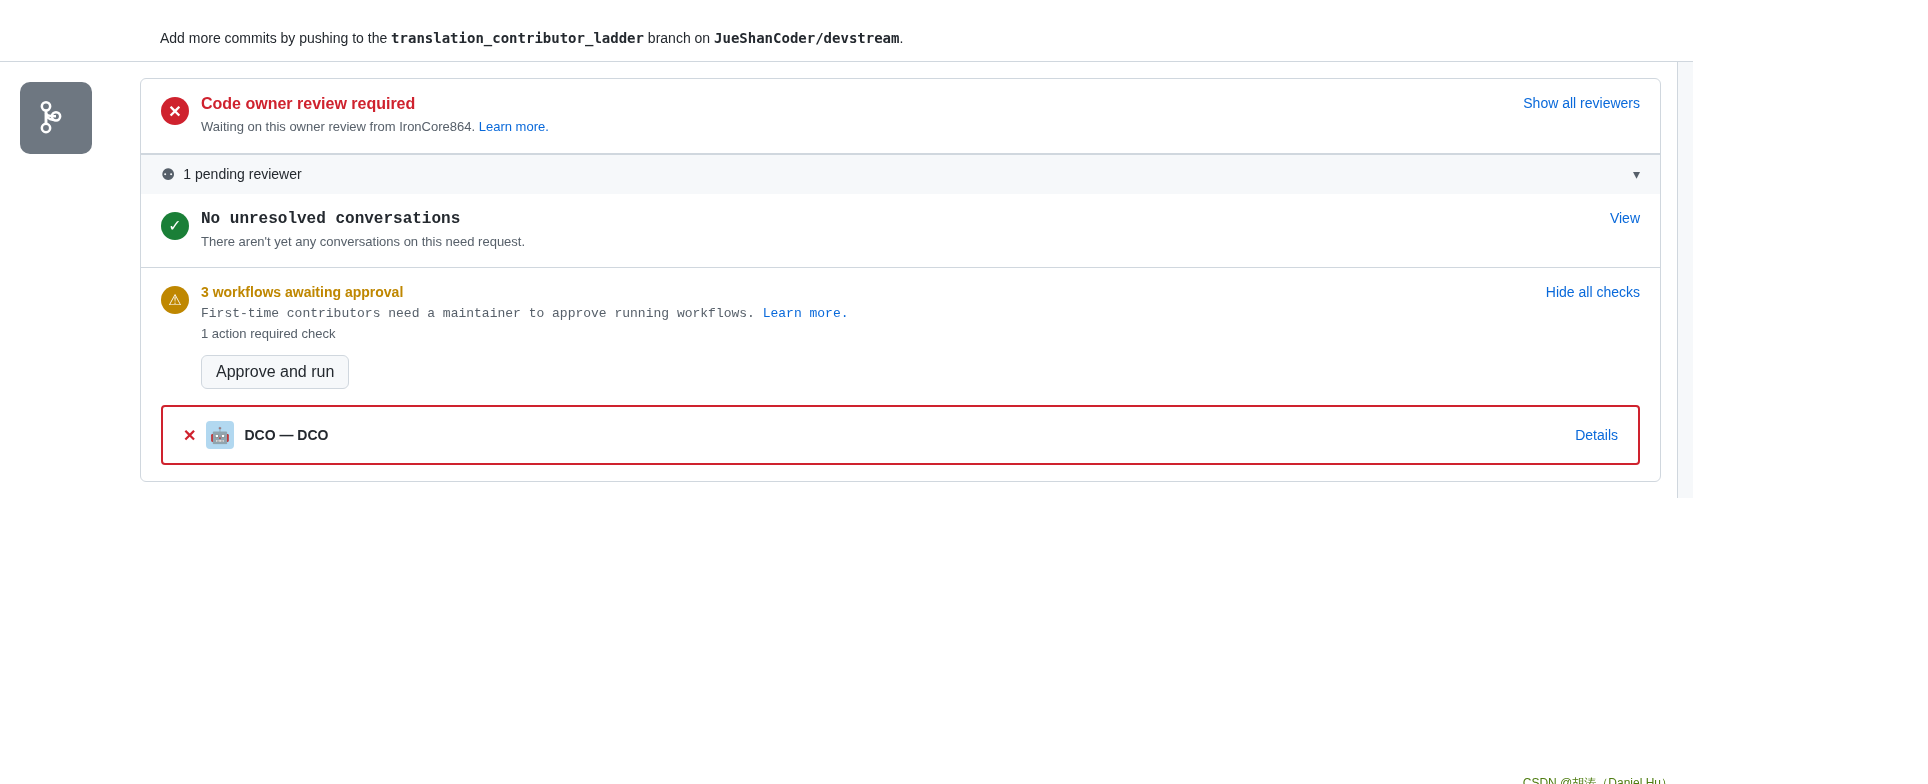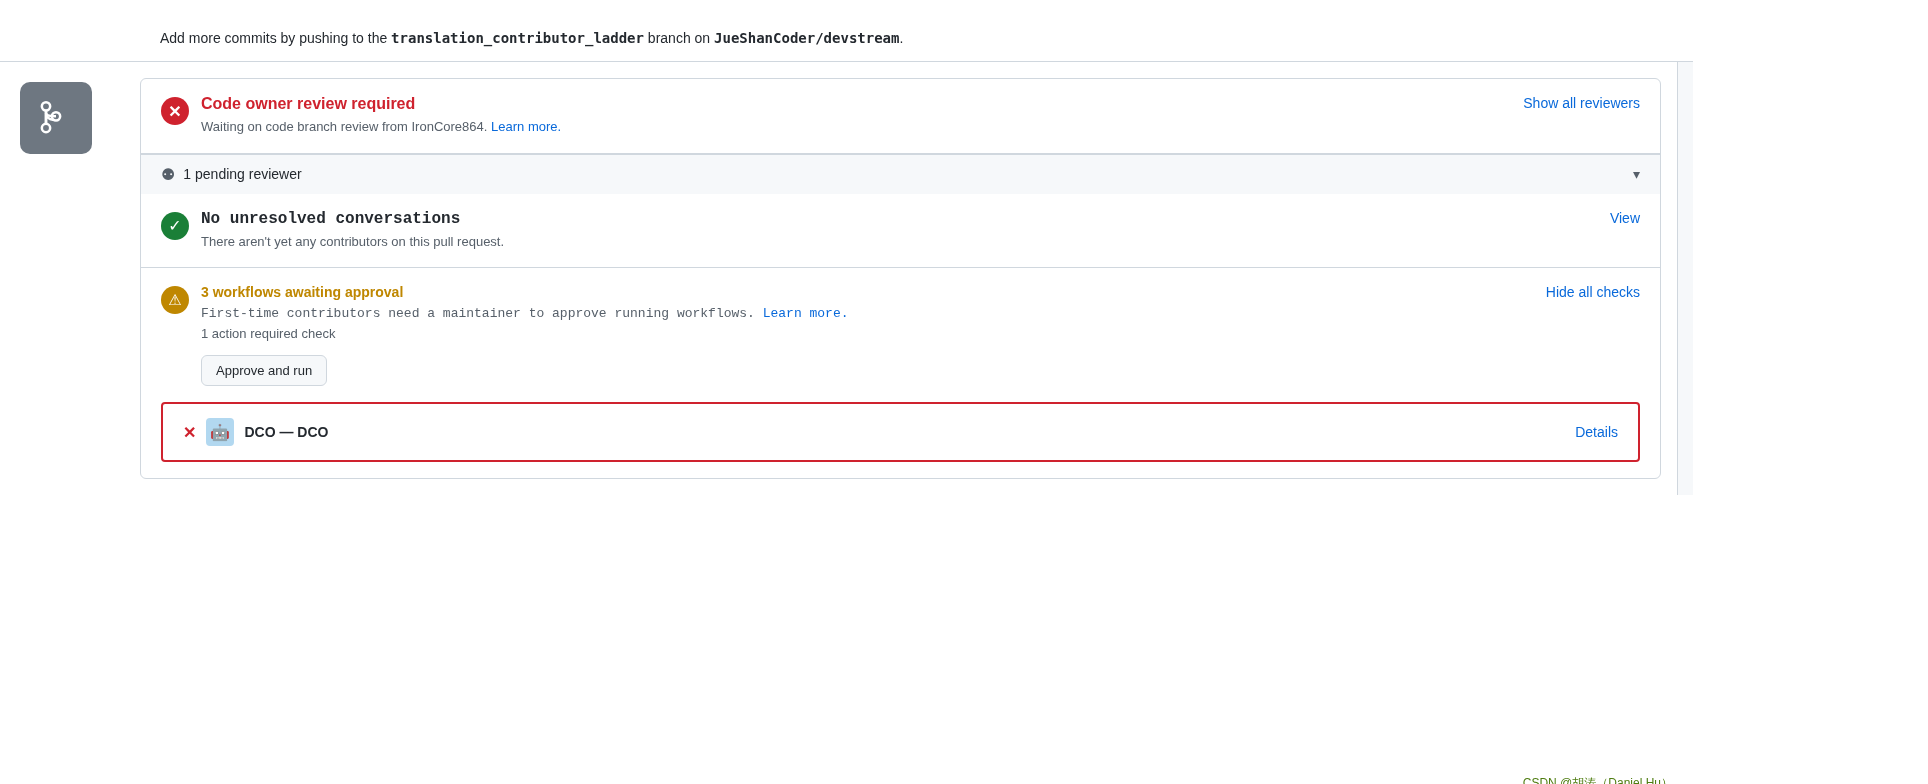--- a/index.html
+++ b/index.html
@@ -180,21 +180,21 @@
       color: #57606a;
       font-size: 14px;
     }
     
     .approve-btn {
       display: inline-block;
       padding: 7px 14px;
       border: 1px solid #d0d7de;
       border-radius: 6px;
       background: #f6f8fa;
-      font-size: 13px;
+      font-size: 16px;
       font-weight: 500;
       color: #24292f;
       cursor: pointer;
       margin-top: 12px;
     }
     
     .dco-row {
       display: flex;
       align-items: center;
       justify-content: space-between;
@@ -271,21 +271,21 @@
 
       <div class="section">
         <div class="section-header">
           <div class="section-left">
             <div class="status-icon">
               <div class="icon-red-x">✕</div>
             </div>
             <div>
               <div class="section-title-red">Code owner review required</div>
               <div class="section-desc">
-                <span>Waiting on code branch review from IronCore864.</span>
+                <span>Waiting on this owner review from IronCore864.</span>
                 <a href="#" class="link-blue">Learn more.</a>
               </div>
             </div>
           </div>
           <div class="section-right">
             <a href="#" class="action-link">Show all reviewers</a>
           </div>
         </div>
       </div>
 
@@ -298,21 +298,21 @@
       </div>
 
       <div class="section">
         <div class="section-header">
           <div class="section-left">
             <div class="status-icon">
               <div class="icon-green-check">✓</div>
             </div>
             <div>
               <div class="section-title-black">No unresolved conversations</div>
-              <div class="section-desc">There aren't yet any contributors on this pull request.</div>
+              <div class="section-desc">There aren't yet any conversations on this need request.</div>
             </div>
           </div>
           <div class="section-right">
             <a href="#" class="action-link">View</a>
           </div>
         </div>
       </div>
 
       <div class="section">
         <div class="section-header">

